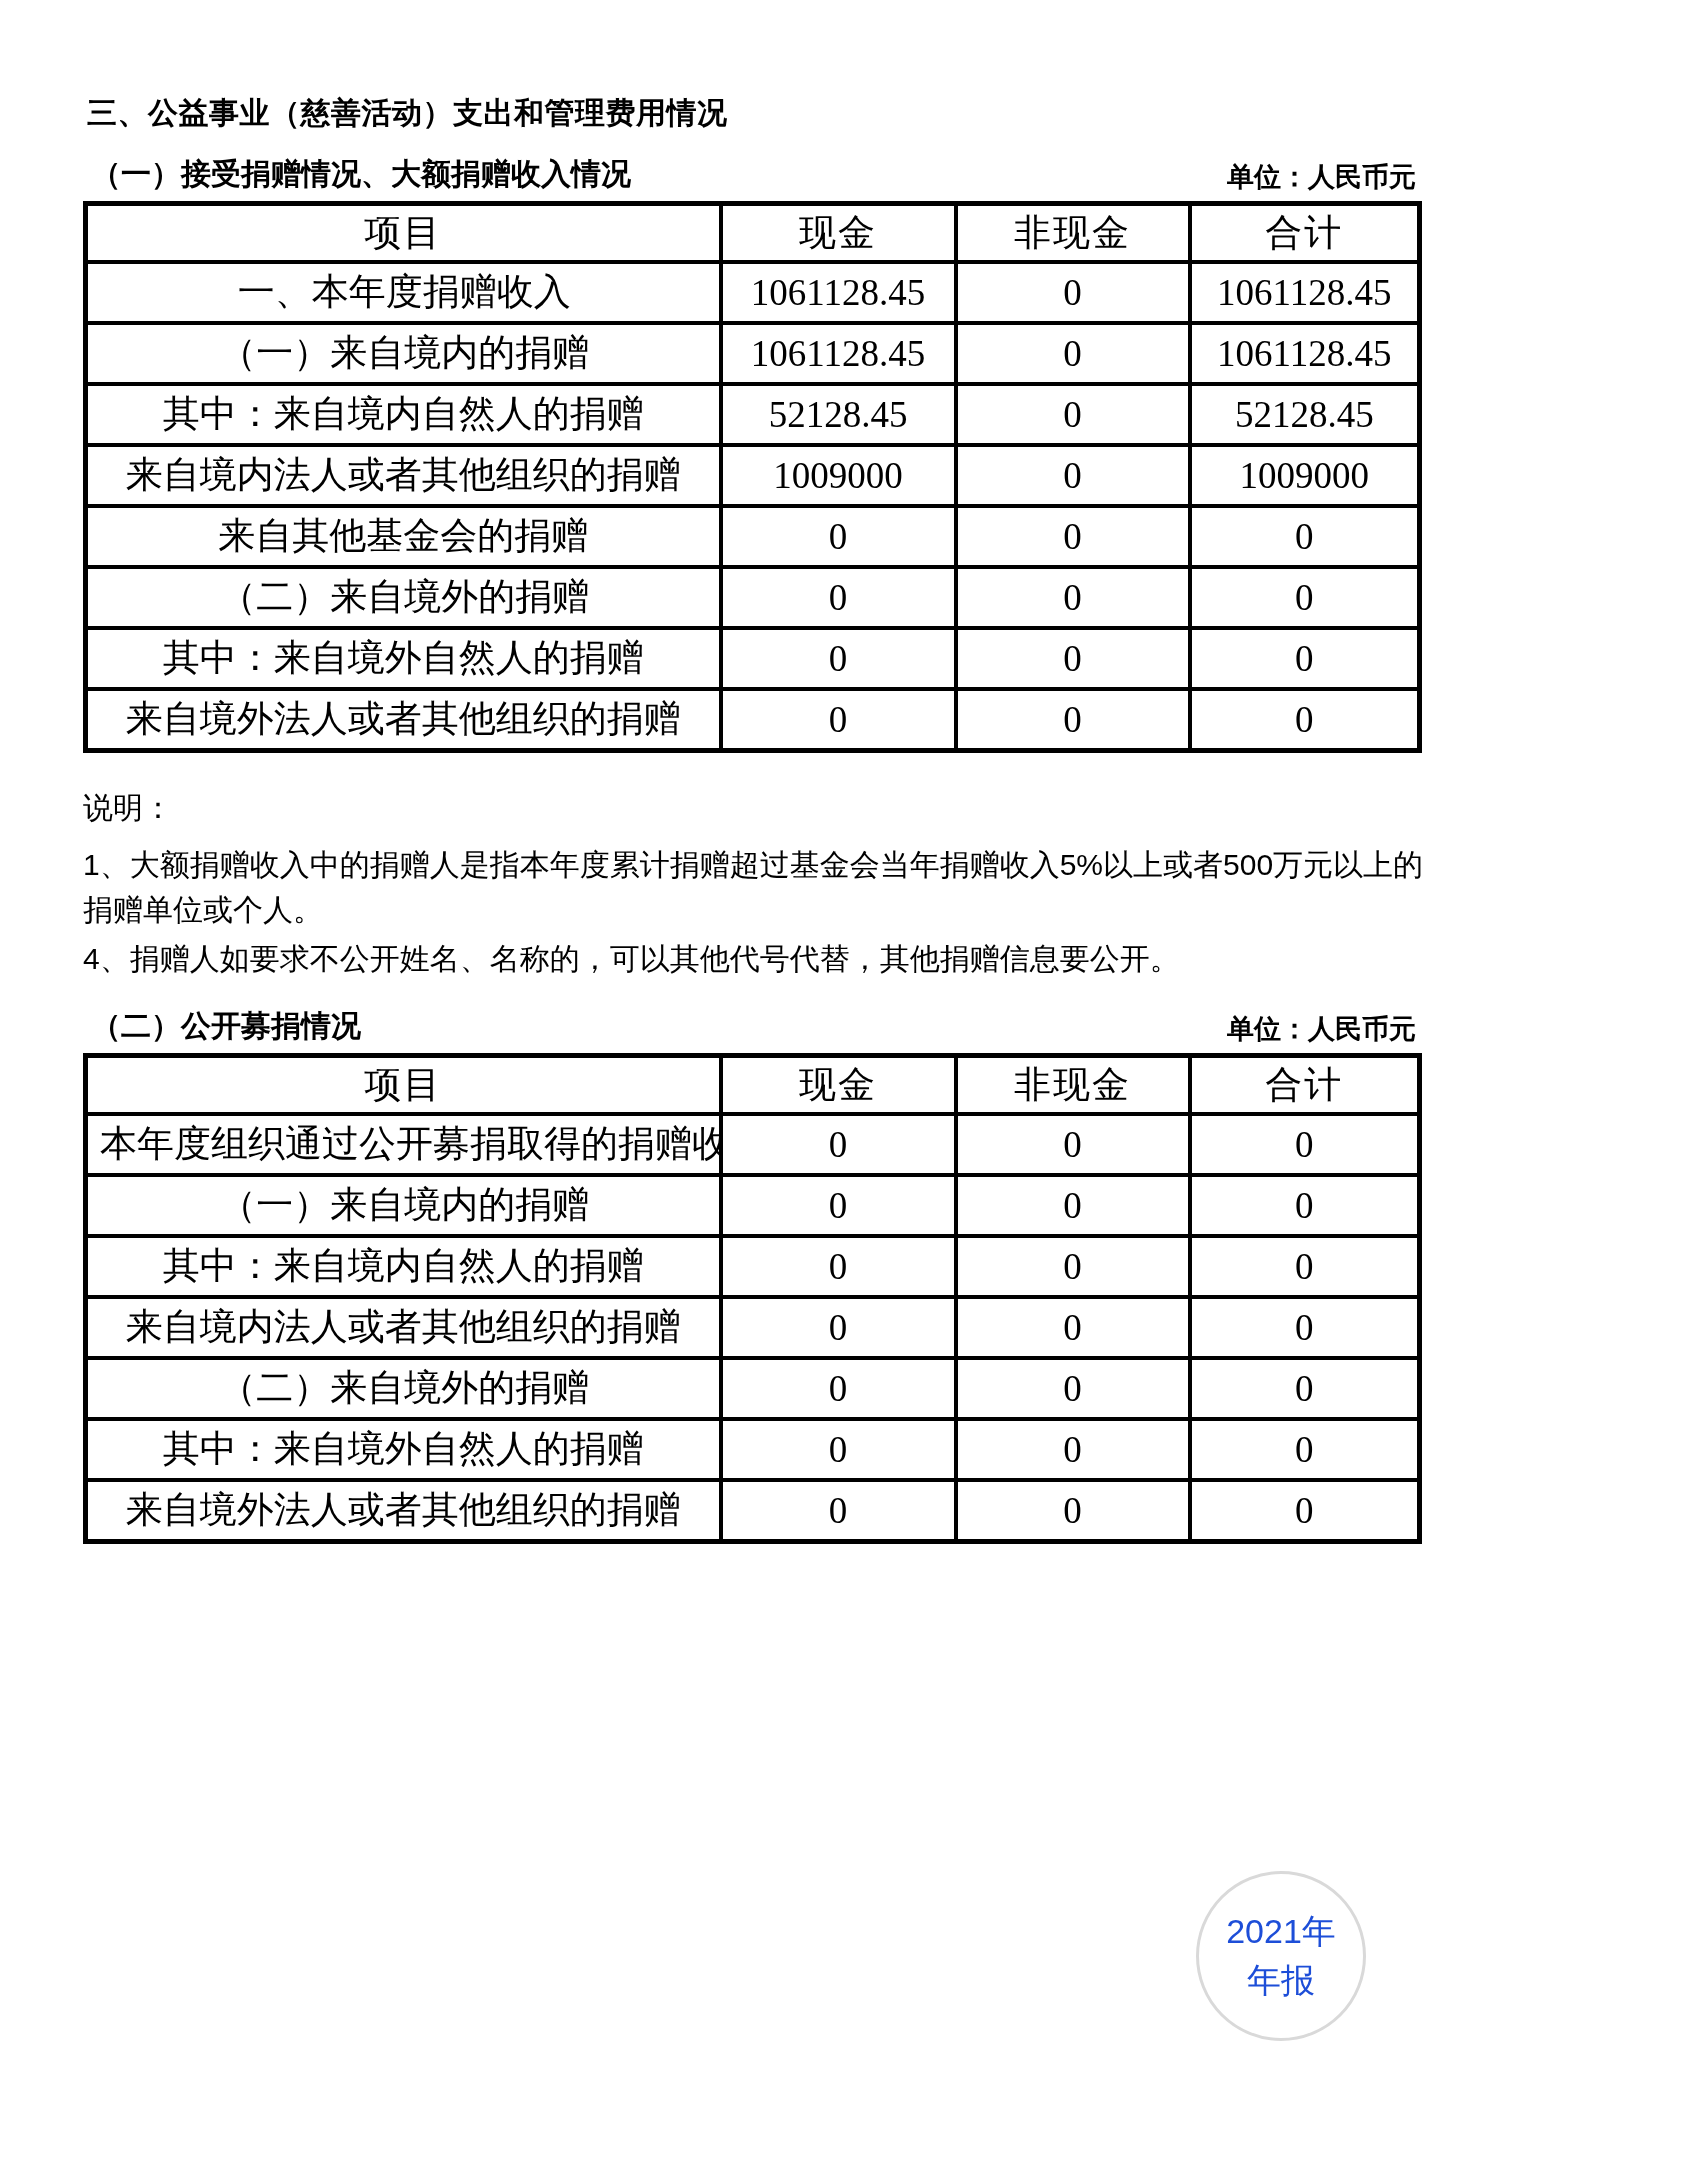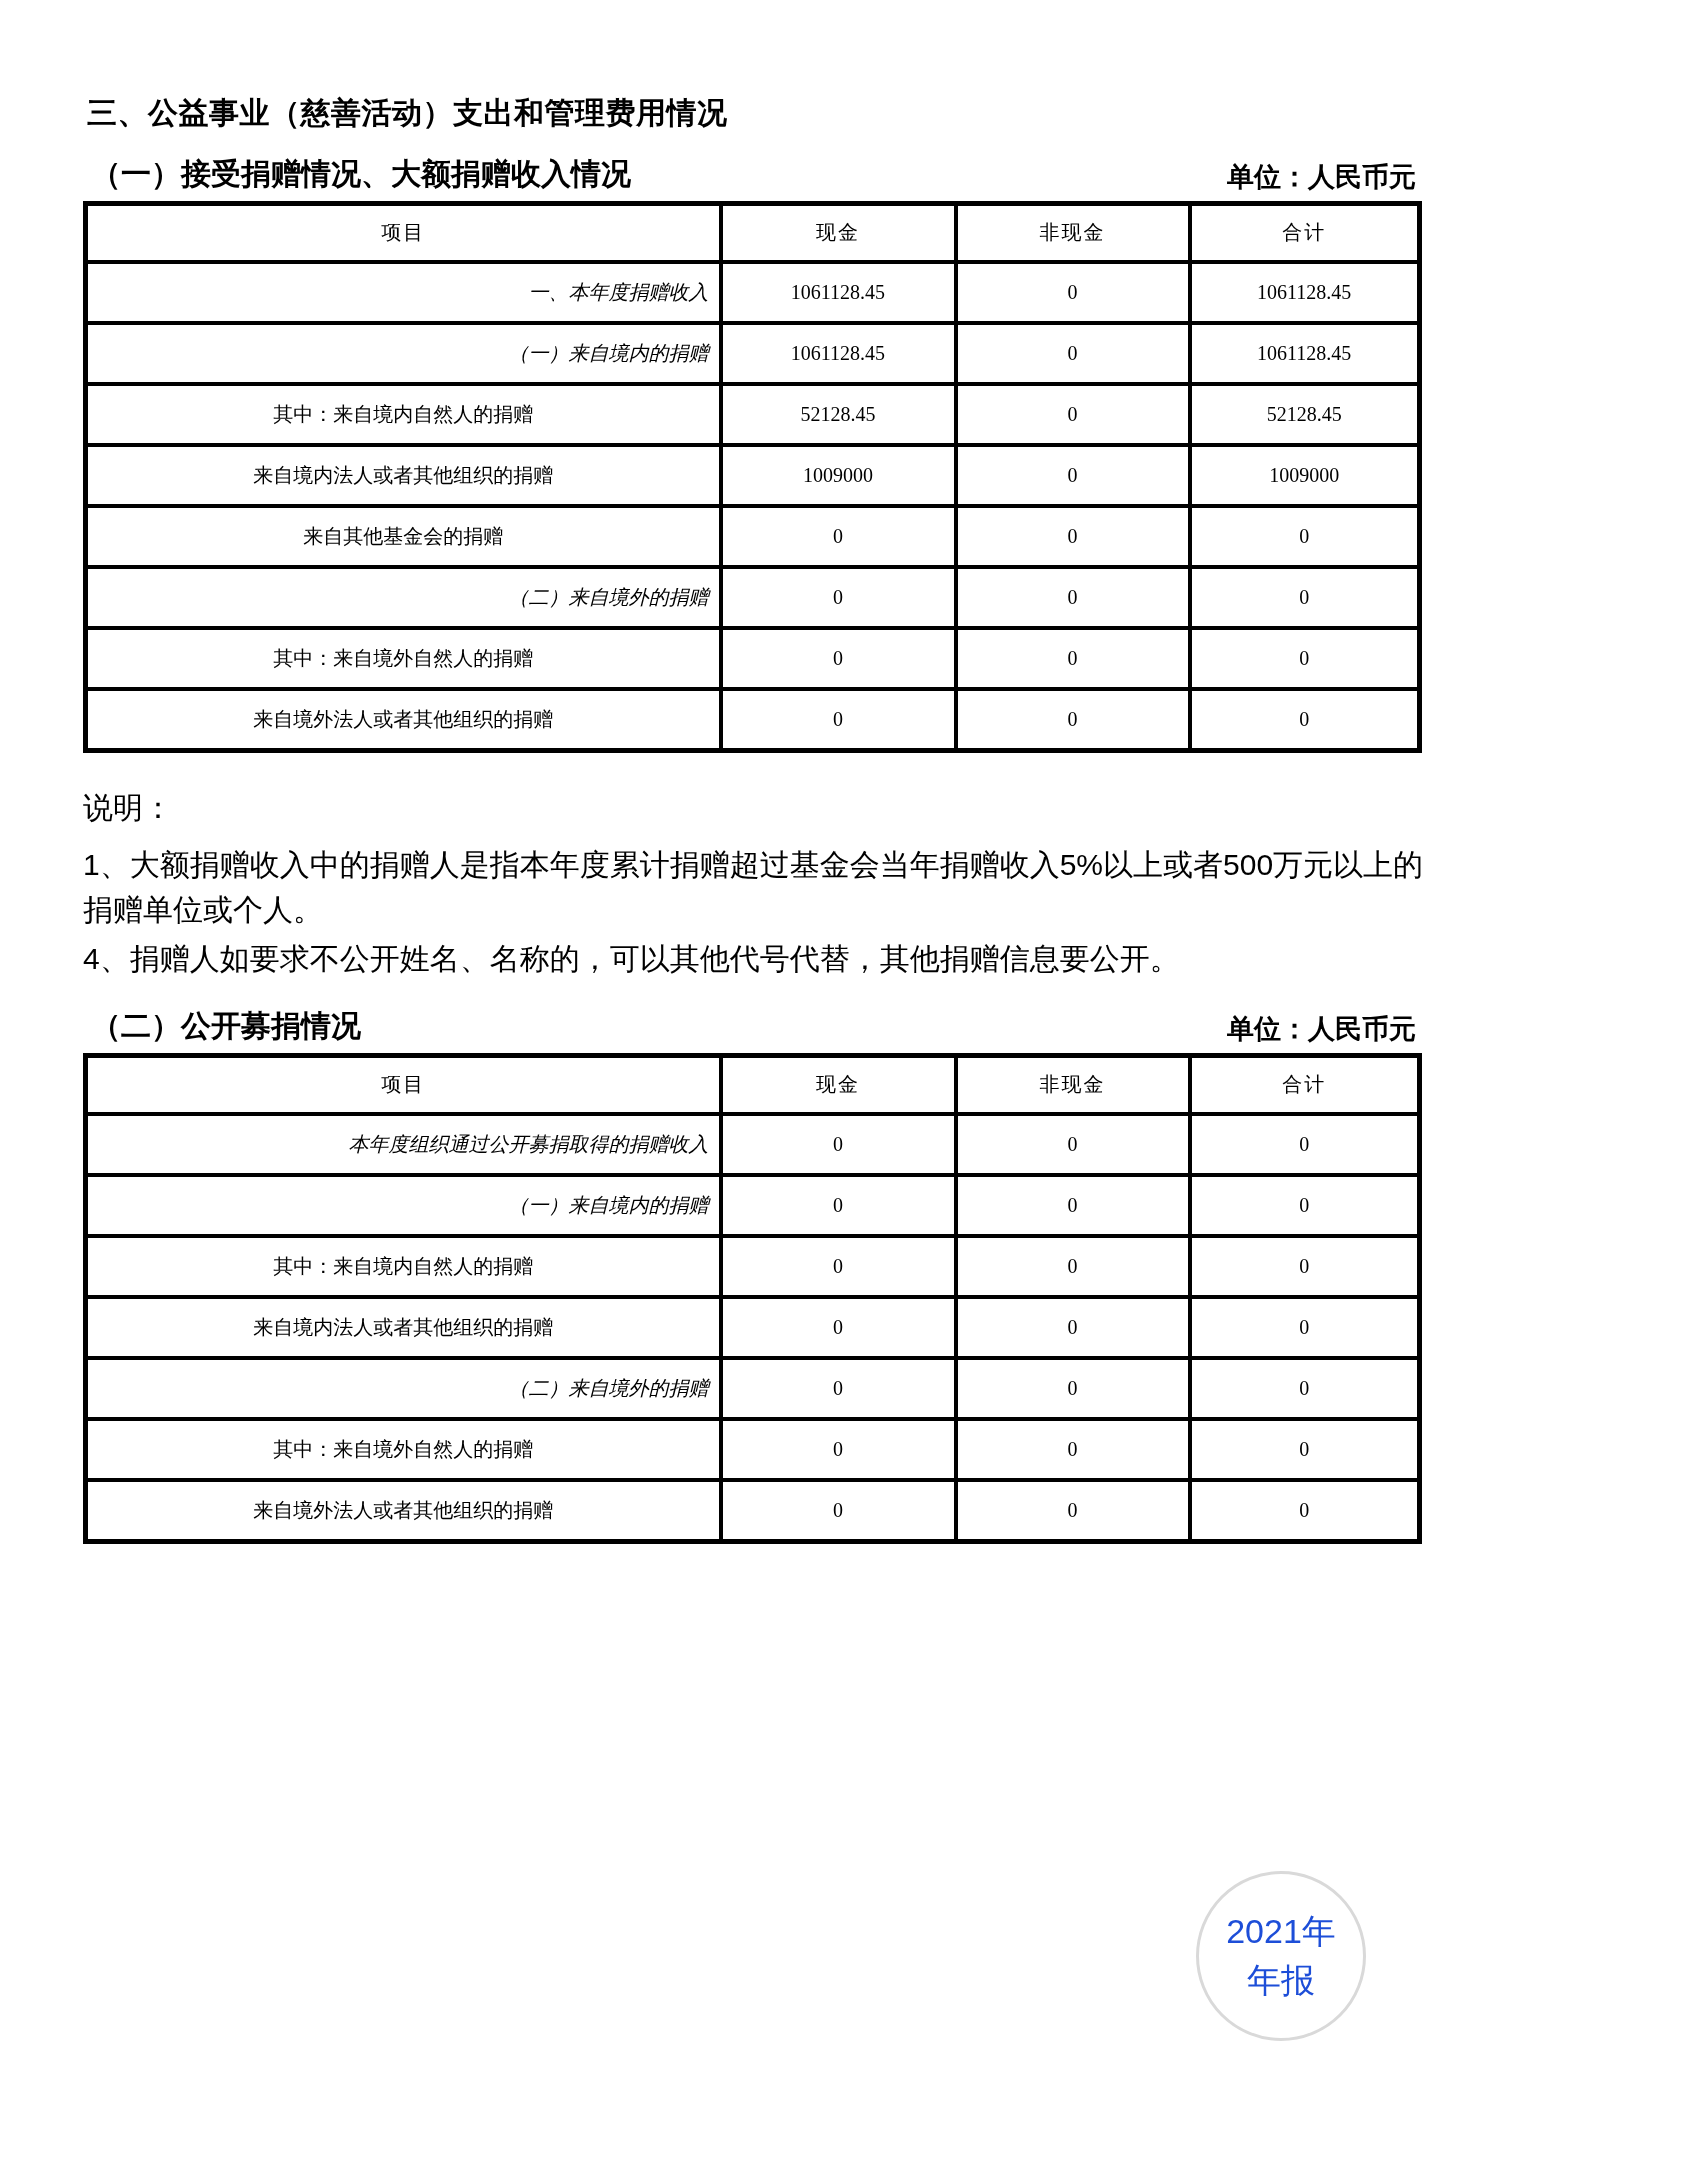--- a/index.html
+++ b/index.html
@@ -38,35 +38,35 @@
     font-size: 27px;
     font-weight: bold;
     margin-top: 16px;
   }
   table.report-table {
     border-collapse: collapse;
     table-layout: fixed;
     width: 1333px;
     border: 5px solid #000;
     font-family: "Liberation Serif", "DejaVu Serif", serif;
-    font-size: 20px;
+    font-size: 37px;
   }
   table.report-table th,
   table.report-table td {
     border: 4px solid #000;
     height: 57px;
     padding: 0 10px;
     text-align: center;
     vertical-align: middle;
     font-weight: normal;
     overflow: hidden;
     white-space: nowrap;
   }
   table.report-table th { height: 54px; letter-spacing: 2px; }
-  table.report-table td.item.left { text-align: right; padding-left: 12px; font-style: italic; }
+  table.report-table td.item.left { text-align: center; padding-left: 12px; }
   table.report-table td.item.center { text-align: center; }
   .notes {
     margin-top: 32px;
     font-size: 30px;
     line-height: 1.5;
     width: 1348px;
   }
   .notes .notes-label { margin: 0 0 12px 0; }
   .notes p { margin: 0 4px 4px 0; }
   .watermark {

